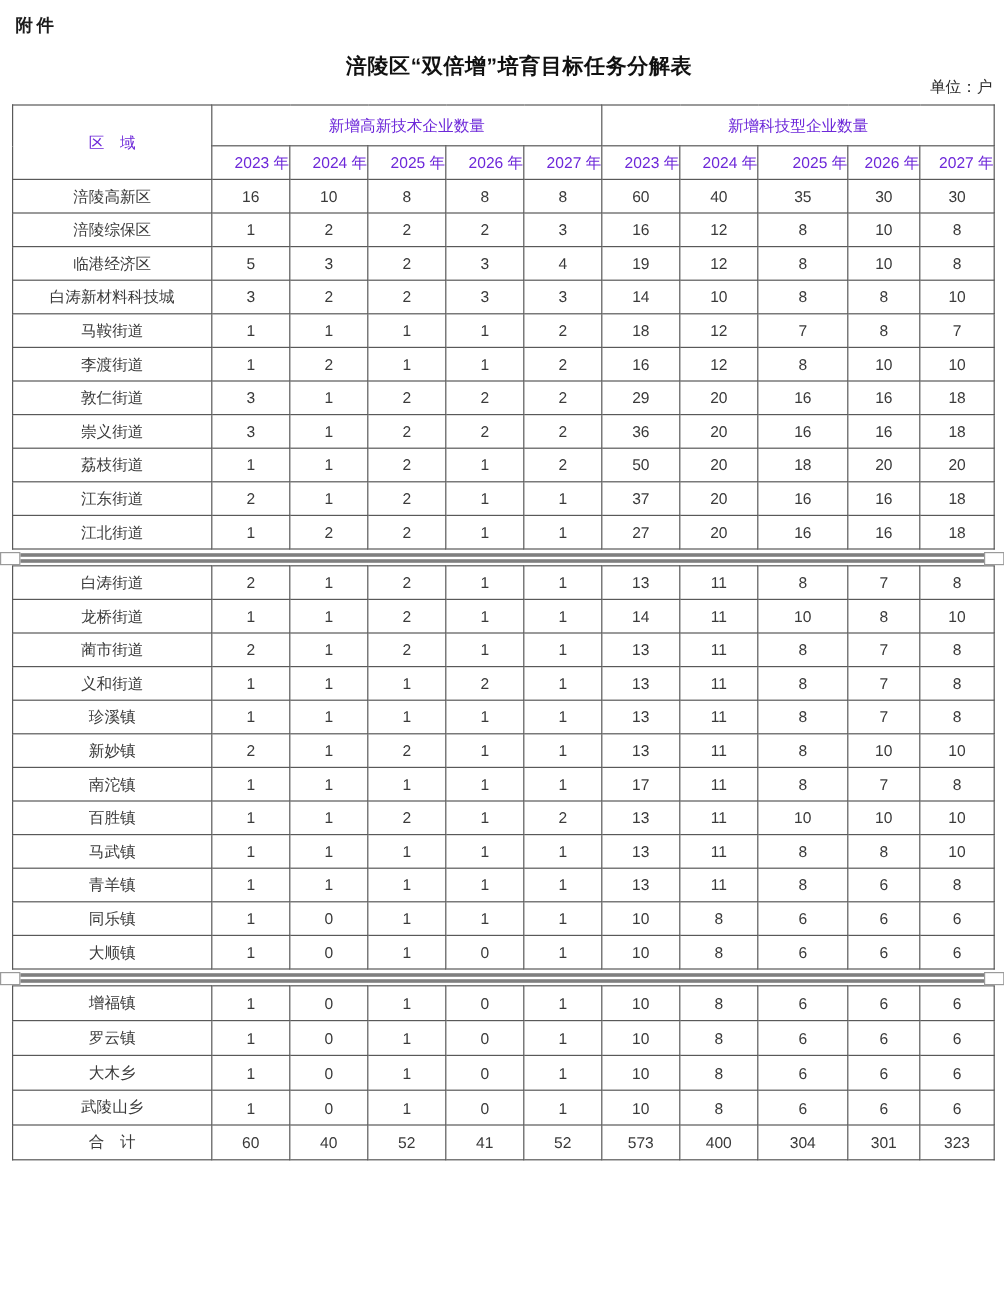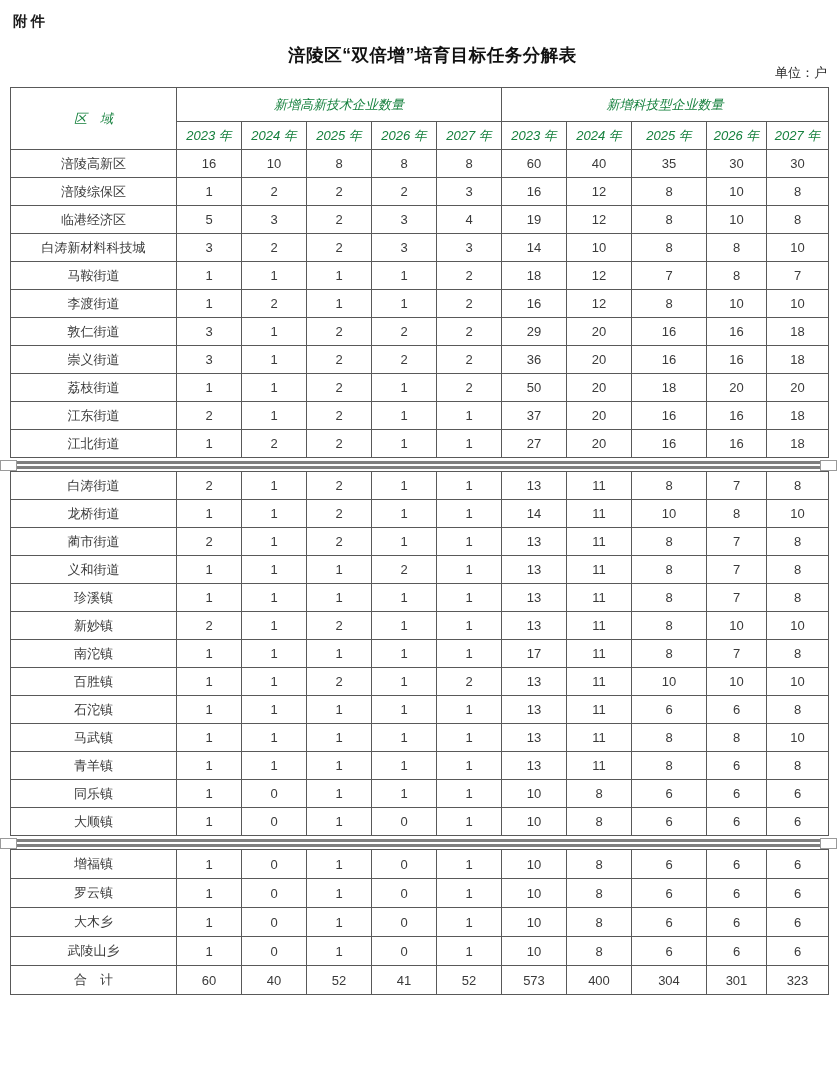--- a/index.html
+++ b/index.html
@@ -37,23 +37,23 @@
     color:#3a3a3a;
   }
   table.grid th, table.grid td{
     border:1px solid #595959;
     text-align:center;
     vertical-align:middle;
     padding:0;
     overflow:hidden;
     white-space:nowrap;
   }
-  table.grid th{font-weight:normal;color:#15803d;font-style:italic;}
+  table.grid th{font-weight:normal;color:#6d28d9;}
   tr.group-row th{height:33px;}
-  tr.year-row th{height:27px;}
+  tr.year-row th{height:27px;text-align:right;}
   tbody.sec td{height:27px;}
   tbody.sec3 td{height:28px;}
   .page-break{
     position:relative;
     height:13px;
     width:818px;
   }
   .pb-line{
     position:absolute;left:-10px;width:837px;height:3px;
     background:#7f7f7f;
@@ -381,33 +381,20 @@
             <td>2</td>
             <td>1</td>
             <td>2</td>
             <td>13</td>
             <td>11</td>
             <td>10</td>
             <td>10</td>
             <td>10</td>
           </tr>
           <tr>
-            <td>石沱镇</td>
-            <td>1</td>
-            <td>1</td>
-            <td>1</td>
-            <td>1</td>
-            <td>1</td>
-            <td>13</td>
-            <td>11</td>
-            <td>6</td>
-            <td>6</td>
-            <td>8</td>
-          </tr>
-          <tr>
             <td>马武镇</td>
             <td>1</td>
             <td>1</td>
             <td>1</td>
             <td>1</td>
             <td>1</td>
             <td>13</td>
             <td>11</td>
             <td>8</td>
             <td>8</td>

